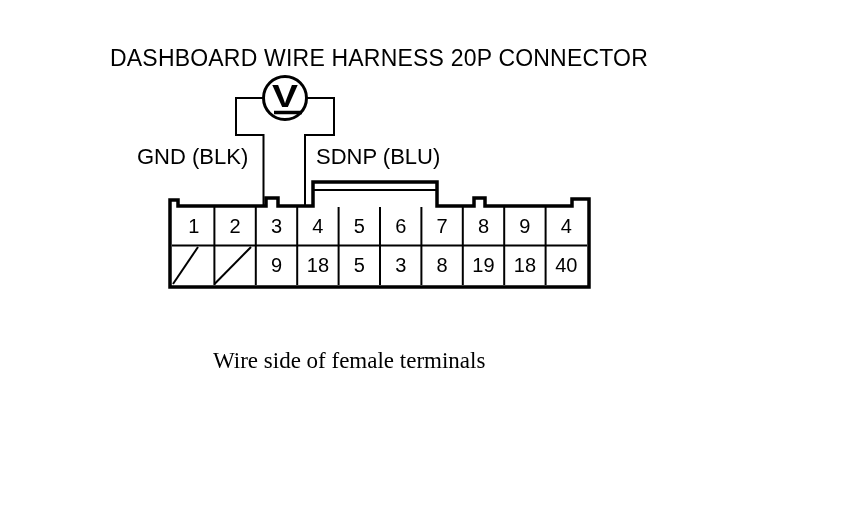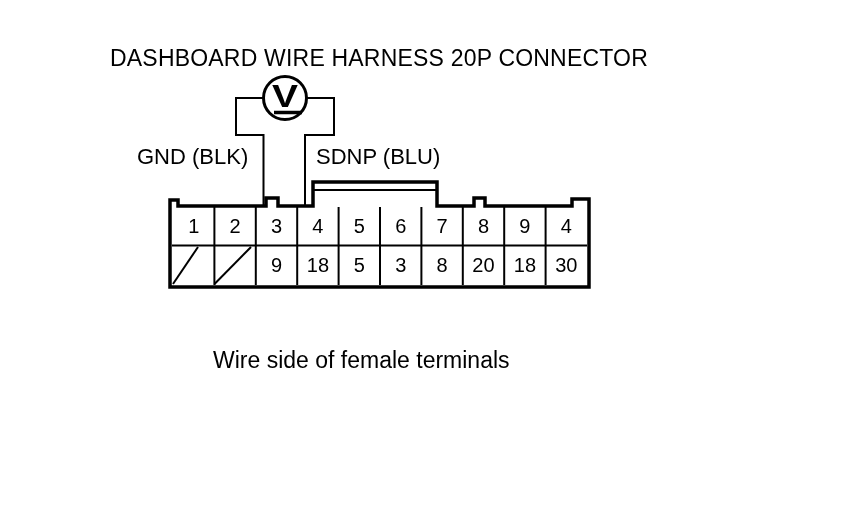--- a/index.html
+++ b/index.html
@@ -11,21 +11,21 @@
     overflow: hidden;
     font-family: "Liberation Sans", sans-serif;
     color: #000000;
   }
   .art { position: absolute; left: 0; top: 0; }
   .txt { position: absolute; white-space: nowrap; line-height: 1.1; }
   .title   { left: 110px; top: 31px;  font-size: 23px; letter-spacing: 0.2px; margin-top: 15px; }
   .lbl     { font-size: 22px; top: 145px; }
   .lbl-gnd  { left: 137px; }
   .lbl-sdnp { left: 316px; }
-  .caption { left: 213px; top: 348px; font-size: 23px; }
+  .caption { left: 213px; top: 348px; font-size: 23px; font-family: Liberation Serif, serif; }
   .pin-grid {
     position: absolute;
     left: 173px; top: 206px;
     width: 414px; height: 79px;
     display: grid;
     grid-template-columns: repeat(10, 1fr);
     grid-template-rows: 40px 39px;
   }
   .cell {
     display: flex;
@@ -99,19 +99,19 @@
     <div class="cell">9</div>
     <div class="cell">4</div>
 
     <div class="cell"></div>
     <div class="cell"></div>
     <div class="cell">9</div>
     <div class="cell">18</div>
     <div class="cell">5</div>
     <div class="cell">3</div>
     <div class="cell">8</div>
-    <div class="cell">20</div>
+    <div class="cell">19</div>
     <div class="cell">18</div>
-    <div class="cell">30</div>
+    <div class="cell">40</div>
   </div>
 
   <div class="txt caption">Wire side of female terminals</div>
 </div>
 
 </body></html>

